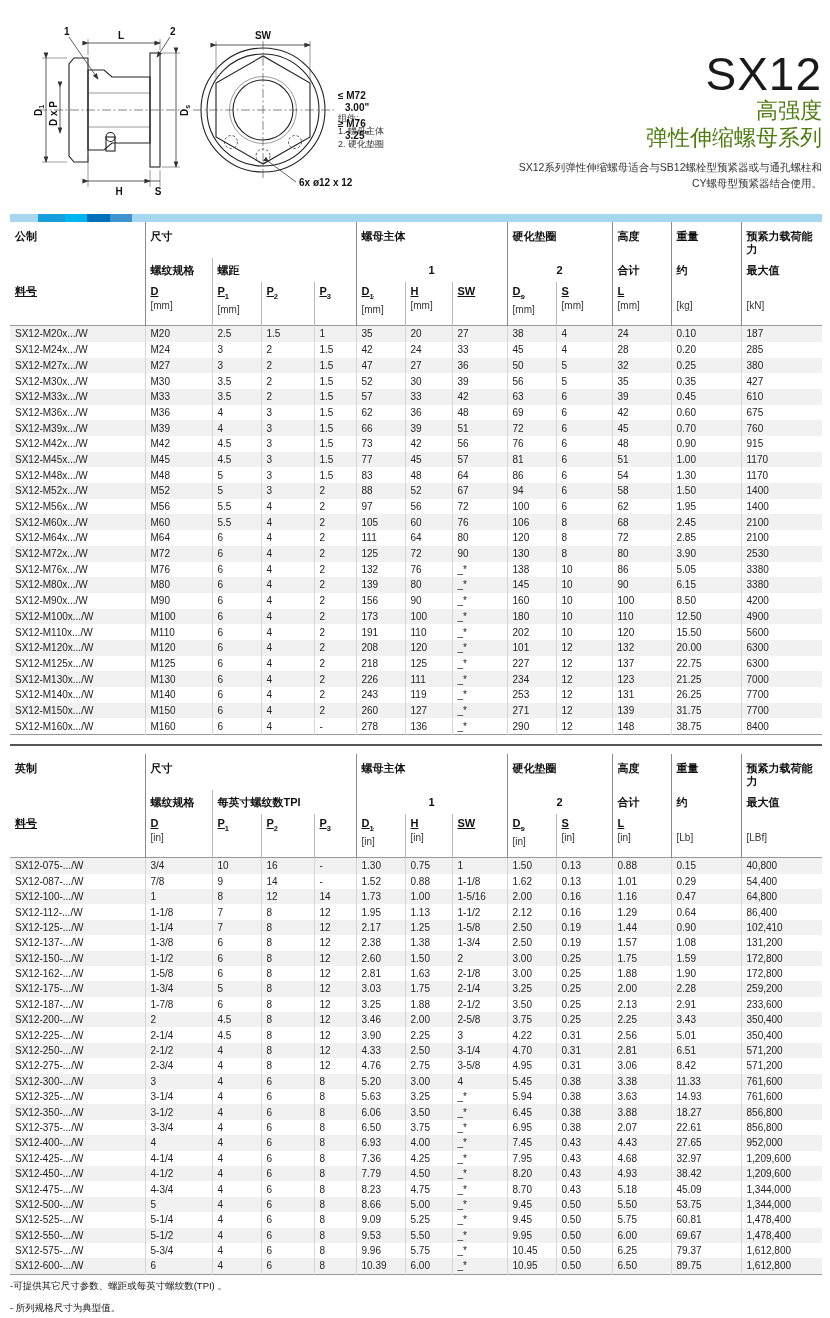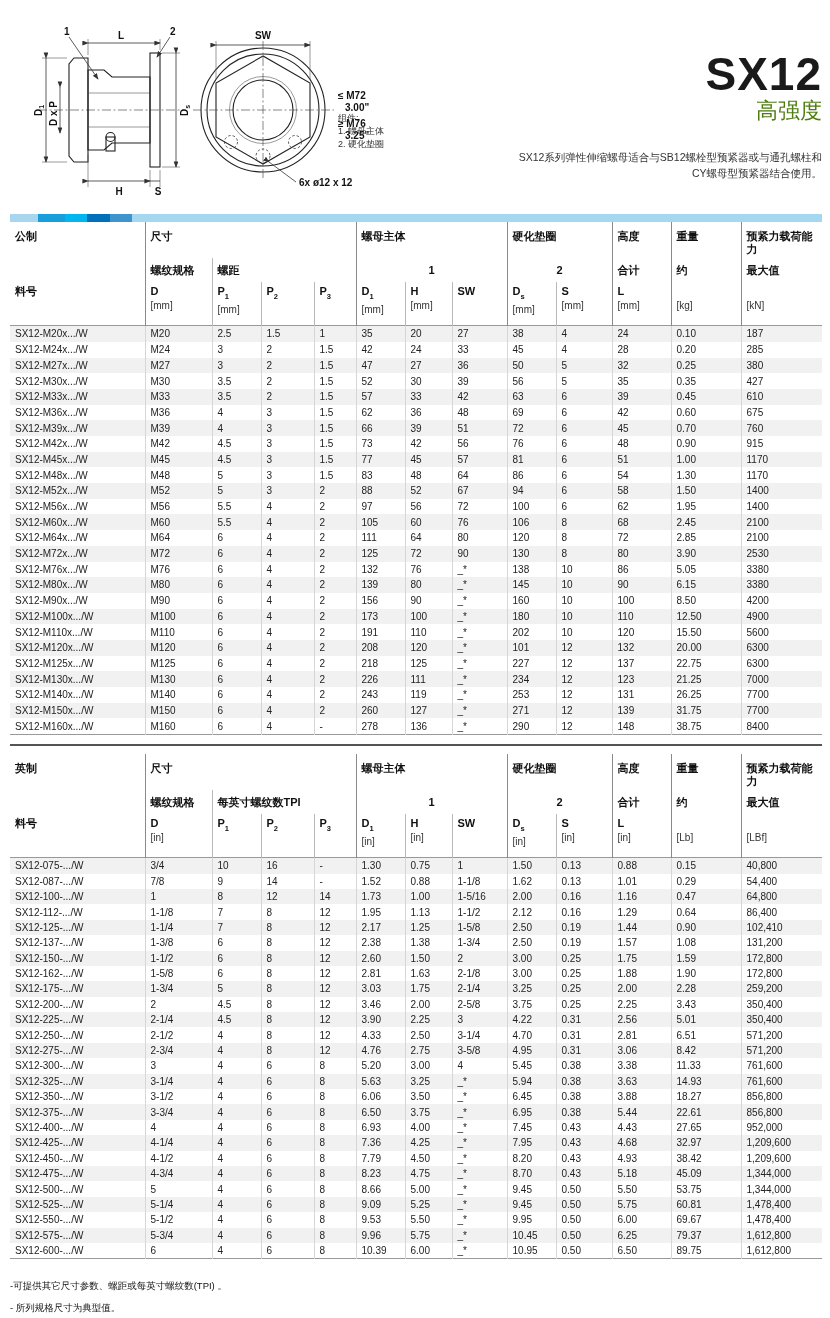--- a/index.html
+++ b/index.html
@@ -5,36 +5,36 @@
   html,body{margin:0;padding:0;}
   body{
     width:830px;height:1318px;position:relative;background:#fff;
     font-family:"Liberation Sans","DejaVu Sans",sans-serif;color:#1a1a1a;
     -webkit-font-smoothing:antialiased;
   }
   
   .top-section{position:absolute;top:0;left:0;width:830px;height:214px;}
   svg.drawing{position:absolute;left:8px;top:15px;}
   .title-block{position:absolute;right:8px;top:50px;text-align:right;}
-  .brand{font-size:46px;font-weight:700;letter-spacing:1px;line-height:1.05;color:#1a1a1a;text-align:right;}
+  .brand{font-size:46px;font-weight:400;letter-spacing:1px;line-height:1.05;color:#1a1a1a;text-align:right;}
   .sub1,.sub2{font-size:22px;font-weight:400;line-height:1.2;color:#4d7c0f;}
-  .desc{font-size:10.5px;color:#333;margin-top:24px;line-height:1.55;}
+  .desc{font-size:10.5px;color:#333;margin-top:8px;line-height:1.55;}
   
   .metric-section{position:absolute;top:214px;left:10px;width:812px;}
   .imperial-section{position:absolute;top:744px;left:10px;width:812px;border-top:2px solid #555;padding-top:8px;}
   .color-bar{height:8px;display:flex;width:812px;}
   .color-bar div{height:8px;}
   table{width:812px;border-collapse:collapse;table-layout:fixed;border-bottom:1px solid #999;}
   thead{border-bottom:1px solid #999;}
   th{text-align:left;font-weight:bold;color:#111;}
   tr.hr0 th{font-size:11px;padding:8px 0 2px 5px;line-height:13px;vertical-align:top;}
   tr.hr1 th{font-size:11px;padding:5px 0 5px 5px;line-height:14px;vertical-align:top;}
   tr.hr1 th.c{text-align:center;padding-left:0;}
   tr.hr2 th{font-size:11px;padding:3px 0 9px 5px;line-height:13px;vertical-align:top;}
-  .hl1{display:block;min-height:13px;}
+  .hl1{display:block;min-height:13px;text-decoration:underline;}
   .hl1 sub{font-size:7.5px;position:relative;top:1px;}
   .hu{display:block;font-weight:normal;font-size:10px;color:#333;margin-top:1px;}
   .sep{border-left:1px solid #8a8a8a;}
   .sepm{border-left:1px solid #b8b8b8;}
   tbody td{font-size:10px;color:#222;padding:2.3px 0 2.4px 5px;line-height:11px;white-space:nowrap;overflow:hidden;}
   tbody td + td{border-left:1px solid #d6d6d6;}
   tbody tr:nth-child(odd){background:#f1f1f1;}
   .imperial-section tbody td{padding:2.15px 0 2.25px 5px;}
   
   .footnotes{position:absolute;left:10px;top:1271px;font-size:9.5px;line-height:1.45;color:#111;}
@@ -138,20 +138,21 @@
 
   <div style="position:absolute;left:338px;top:112px;font-size:9px;color:#333;line-height:1.45;">
     <div>组件:</div>
     <div>1. 螺母主体</div>
     <div>2. 硬化垫圈</div>
   </div>
 
   <div class="title-block">
     <div class="brand">SX12</div>
     <div class="sub1">高强度</div>
+    <div class="sub2">弹性伸缩螺母系列</div>
     <div class="desc">
       <div>SX12系列弹性伸缩螺母适合与SB12螺栓型预紧器或与通孔螺柱和</div>
       <div>CY螺母型预紧器结合使用。</div>
     </div>
   </div>
 </div>
 
 <div class="metric-section">
   <div class="color-bar">
       <div style="background: rgb(169, 214, 239); width: 28px;"></div>
@@ -860,20 +861,35 @@
           <td>3.03</td>
           <td>1.75</td>
           <td>2-1/4</td>
           <td>3.25</td>
           <td>0.25</td>
           <td>2.00</td>
           <td>2.28</td>
           <td>259,200</td>
         </tr>
         <tr>
+          <td>SX12-187-.../W</td>
+          <td>1-7/8</td>
+          <td>6</td>
+          <td>8</td>
+          <td>12</td>
+          <td>3.25</td>
+          <td>1.88</td>
+          <td>2-1/2</td>
+          <td>3.50</td>
+          <td>0.25</td>
+          <td>2.13</td>
+          <td>2.91</td>
+          <td>233,600</td>
+        </tr>
+        <tr>
           <td>SX12-200-.../W</td>
           <td>2</td>
           <td>4.5</td>
           <td>8</td>
           <td>12</td>
           <td>3.46</td>
           <td>2.00</td>
           <td>2-5/8</td>
           <td>3.75</td>
           <td>0.25</td>
@@ -975,21 +991,21 @@
           <td>SX12-375-.../W</td>
           <td>3-3/4</td>
           <td>4</td>
           <td>6</td>
           <td>8</td>
           <td>6.50</td>
           <td>3.75</td>
           <td>_*</td>
           <td>6.95</td>
           <td>0.38</td>
-          <td>5.44</td>
+          <td>2.07</td>
           <td>22.61</td>
           <td>856,800</td>
         </tr>
         <tr>
           <td>SX12-400-.../W</td>
           <td>4</td>
           <td>4</td>
           <td>6</td>
           <td>8</td>
           <td>6.93</td>

